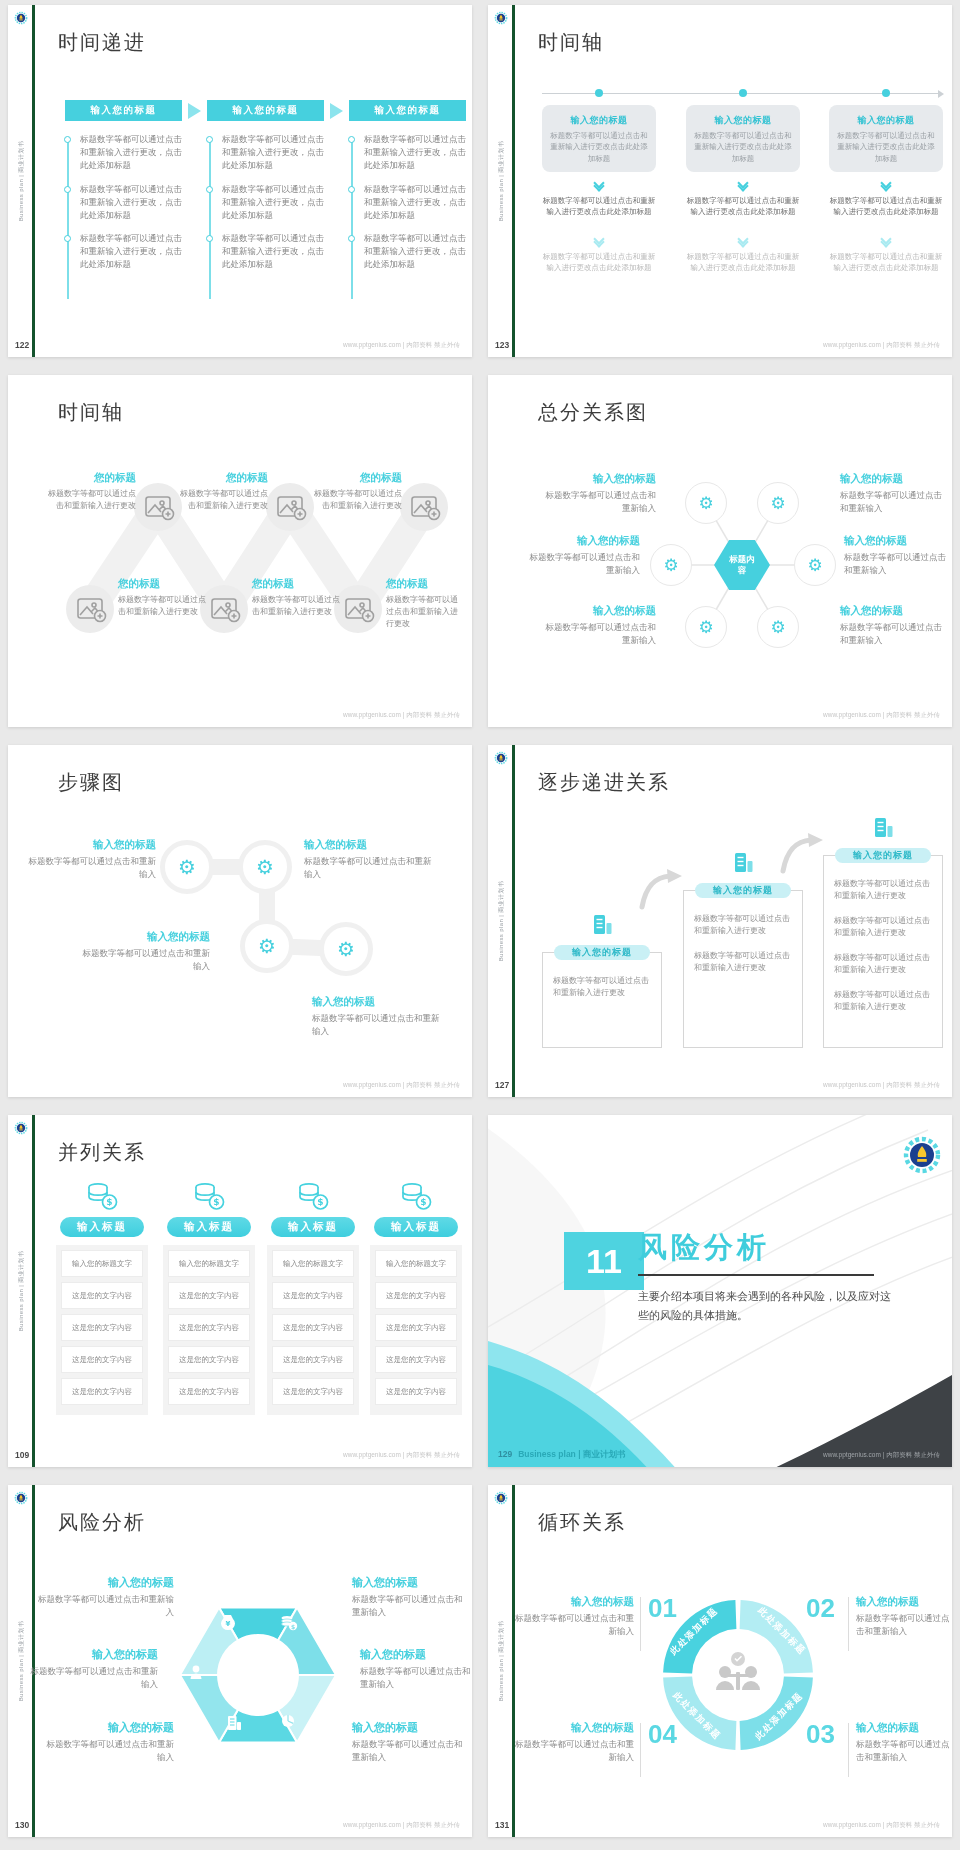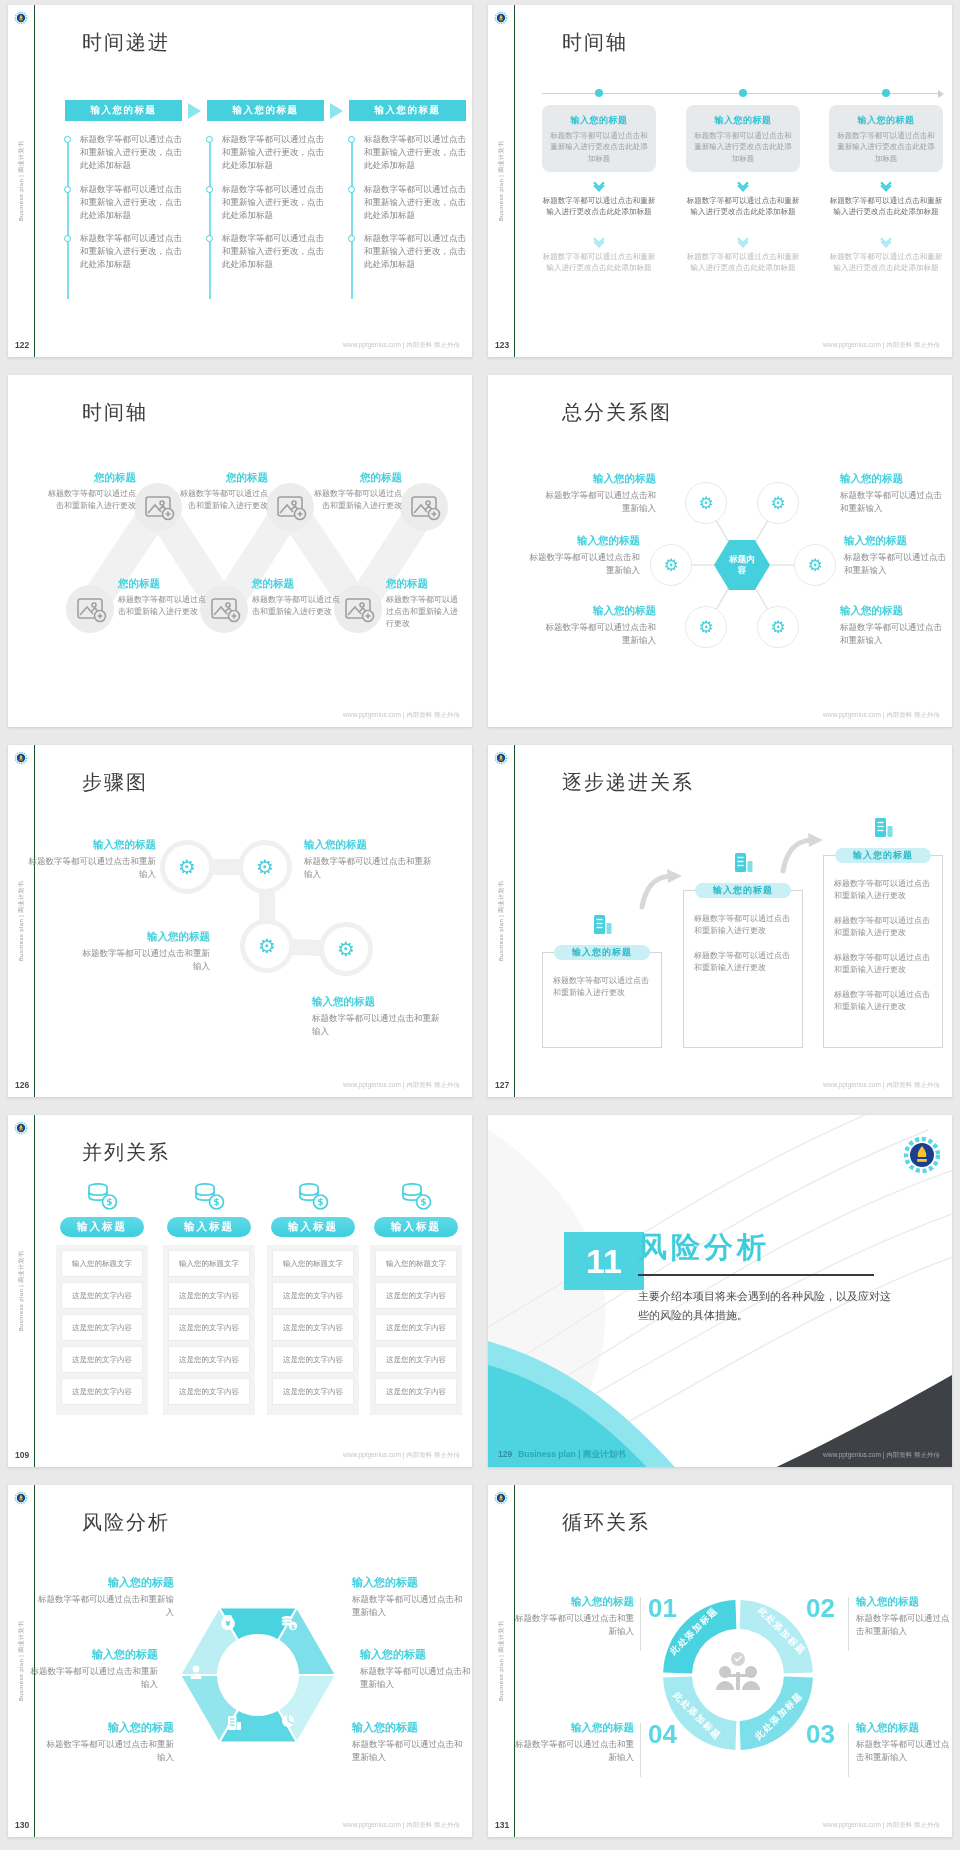--- a/index.html
+++ b/index.html
@@ -7,25 +7,25 @@
     --accent-light:#a9eaf1;
     --body-gray:#8a8a8a;
   }
   *{margin:0;padding:0;box-sizing:border-box;}
   html,body{width:960px;height:1850px;}
   body{background:#e9e9e9;font-family:"Liberation Sans","DejaVu Sans",sans-serif;overflow:hidden;}
   .board{display:grid;grid-template-columns:480px 480px;grid-auto-rows:370px;}
   .cell{width:480px;height:370px;padding:5px 8px 13px 8px;}
   .slide{position:relative;width:464px;height:352px;background:#fff;box-shadow:0 1px 3px rgba(0,0,0,.12);overflow:hidden;}
   
-  .side{position:absolute;left:0;top:0;bottom:0;width:27px;border-right:1px solid #14532d;}
+  .side{position:absolute;left:0;top:0;bottom:0;width:27px;border-right:3px solid #14532d;}
   .logo{position:absolute;left:6px;top:6px;width:14px;height:14px;}
   .vlabel{position:absolute;left:13px;top:176px;transform:translate(-50%,-50%) rotate(-90deg);white-space:nowrap;font-size:6px;color:#9aa0a5;letter-spacing:.4px;}
   .pnum{position:absolute;left:7px;bottom:7px;font-size:8.5px;font-weight:bold;color:#4a4a4a;}
-  .stitle{position:absolute;left:50px;top:24px;font-size:20px;font-weight:400;color:#3d3d3d;letter-spacing:2px;margin-left:24px;}
+  .stitle{position:absolute;left:50px;top:24px;font-size:20px;font-weight:400;color:#3d3d3d;letter-spacing:2px;}
   .site{position:absolute;right:12px;bottom:7px;font-size:6.5px;color:#c6c6c6;}
   .abs{position:absolute;}
   .t-title{font-size:10.5px;font-weight:bold;color:var(--accent);margin-bottom:3px;}
   .t-body{font-size:8.5px;line-height:1.5;color:var(--body-gray);}
   .ta-r{text-align:right;} .ta-l{text-align:left;}
   
   .s122-col{position:absolute;top:95px;width:117px;}
   .s122-hd{height:21px;background:var(--accent);color:#fff;font-weight:bold;font-size:9.5px;display:flex;align-items:center;justify-content:center;letter-spacing:1.5px;}
   .s122-items{position:relative;margin-top:12px;}
   .s122-items::before{content:"";position:absolute;left:2px;top:4px;height:162px;width:2px;background:#7ddfe9;}
@@ -337,30 +337,20 @@
     <div class="abs ta-l" style="left:352px;top:229px;width:106px">
           <div class="t-title">输入您的标题</div>
           <div class="t-body">标题数字等都可以通过点击和重新输入</div>
         </div>
     <span class="site">www.pptgenius.com | 内部资料 禁止外传</span>
   </div>
     </div>
 
   <div class="cell">
       <div class="slide">
-    <div class="side">
-      <span class="logo"><svg width="14" height="14" viewBox="0 0 20 20">
-              <circle cx="10" cy="10" r="8" fill="#fff" stroke="#59d8e3" stroke-width="2.2" stroke-dasharray="2 1.4"></circle>
-              <circle cx="10" cy="10" r="6" fill="#1b3f8f"></circle>
-              <path d="M10 5.5 C8 8 7.6 9.5 8 11 L12 11 C12.4 9.5 12 8 10 5.5 Z" fill="#f7c52e"></path>
-              <rect x="7.6" y="12" width="4.8" height="1.4" fill="#f7c52e"></rect>
-            </svg></span>
-      <span class="vlabel">Business plan | 商业计划书</span>
-      <span class="pnum">126</span>
-    </div>
     <h2 class="stitle">步骤图</h2>
     <svg class="abs" style="left:0;top:0" width="464" height="358">
       <g stroke="#f0f0f0" stroke-width="16">
         <line x1="179" y1="122" x2="257" y2="122"></line>
         <line x1="259" y1="122" x2="259" y2="201"></line>
         <line x1="261" y1="201" x2="338" y2="204"></line>
       </g>
     </svg>
     <div class="abs" style="left:152px;top:95px;width:54px;height:54px;border-radius:50%;background:#fff;border:5px solid #f0f0f0;display:flex;align-items:center;justify-content:center">
           <span class="gear" style="font-size:20px">⚙</span>

